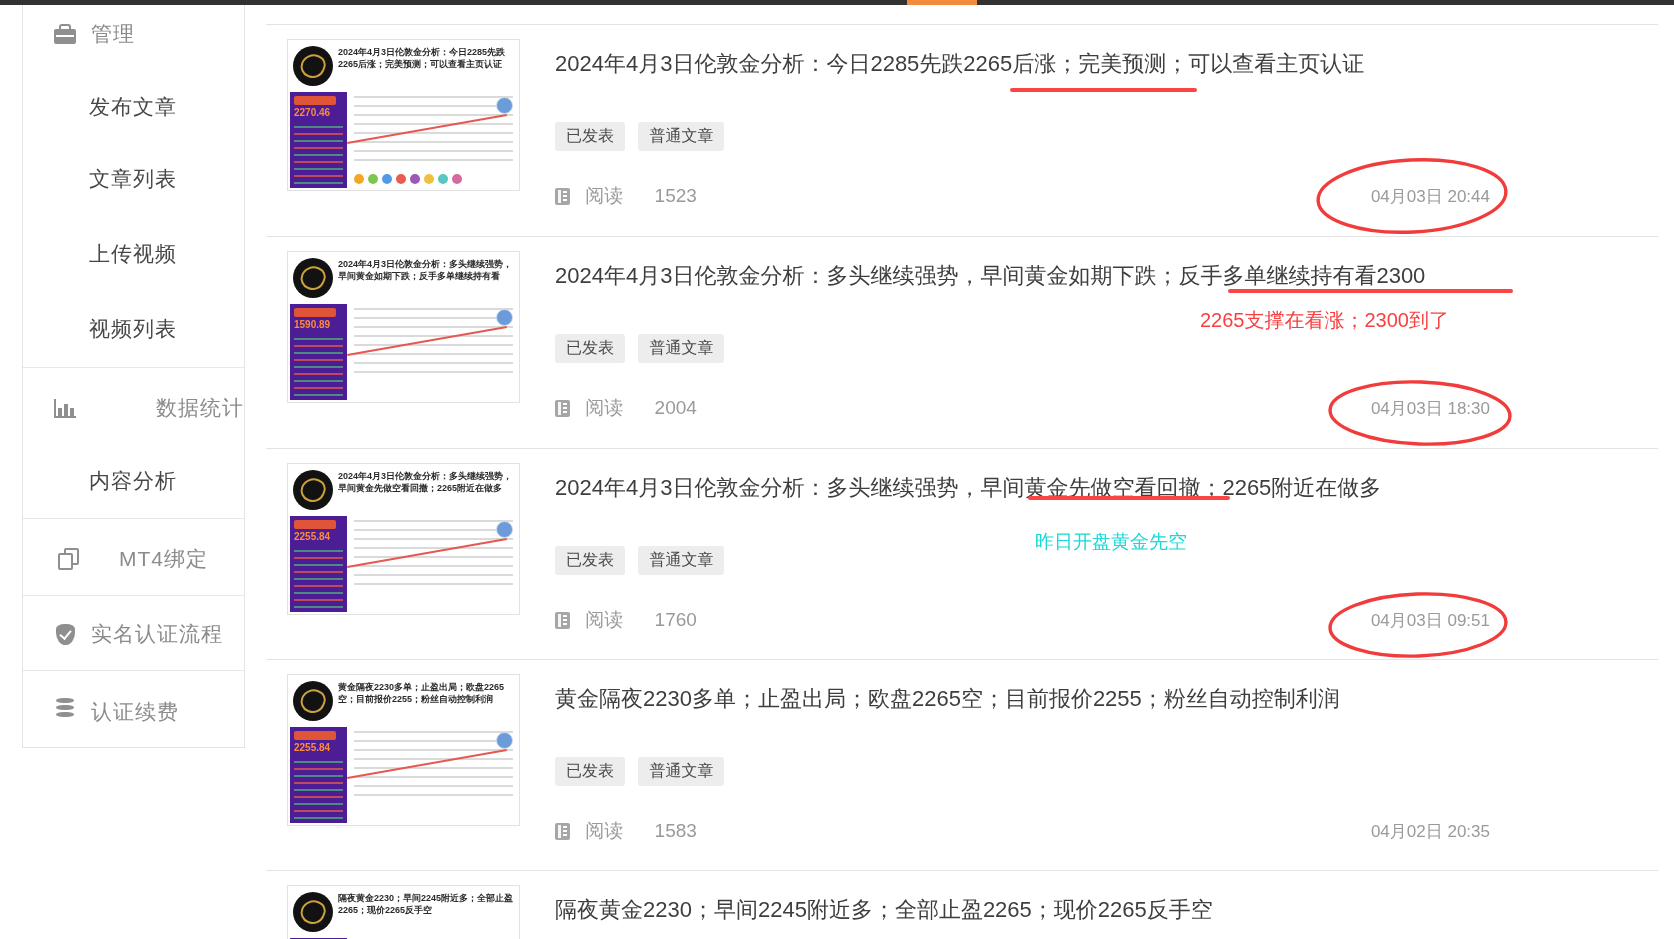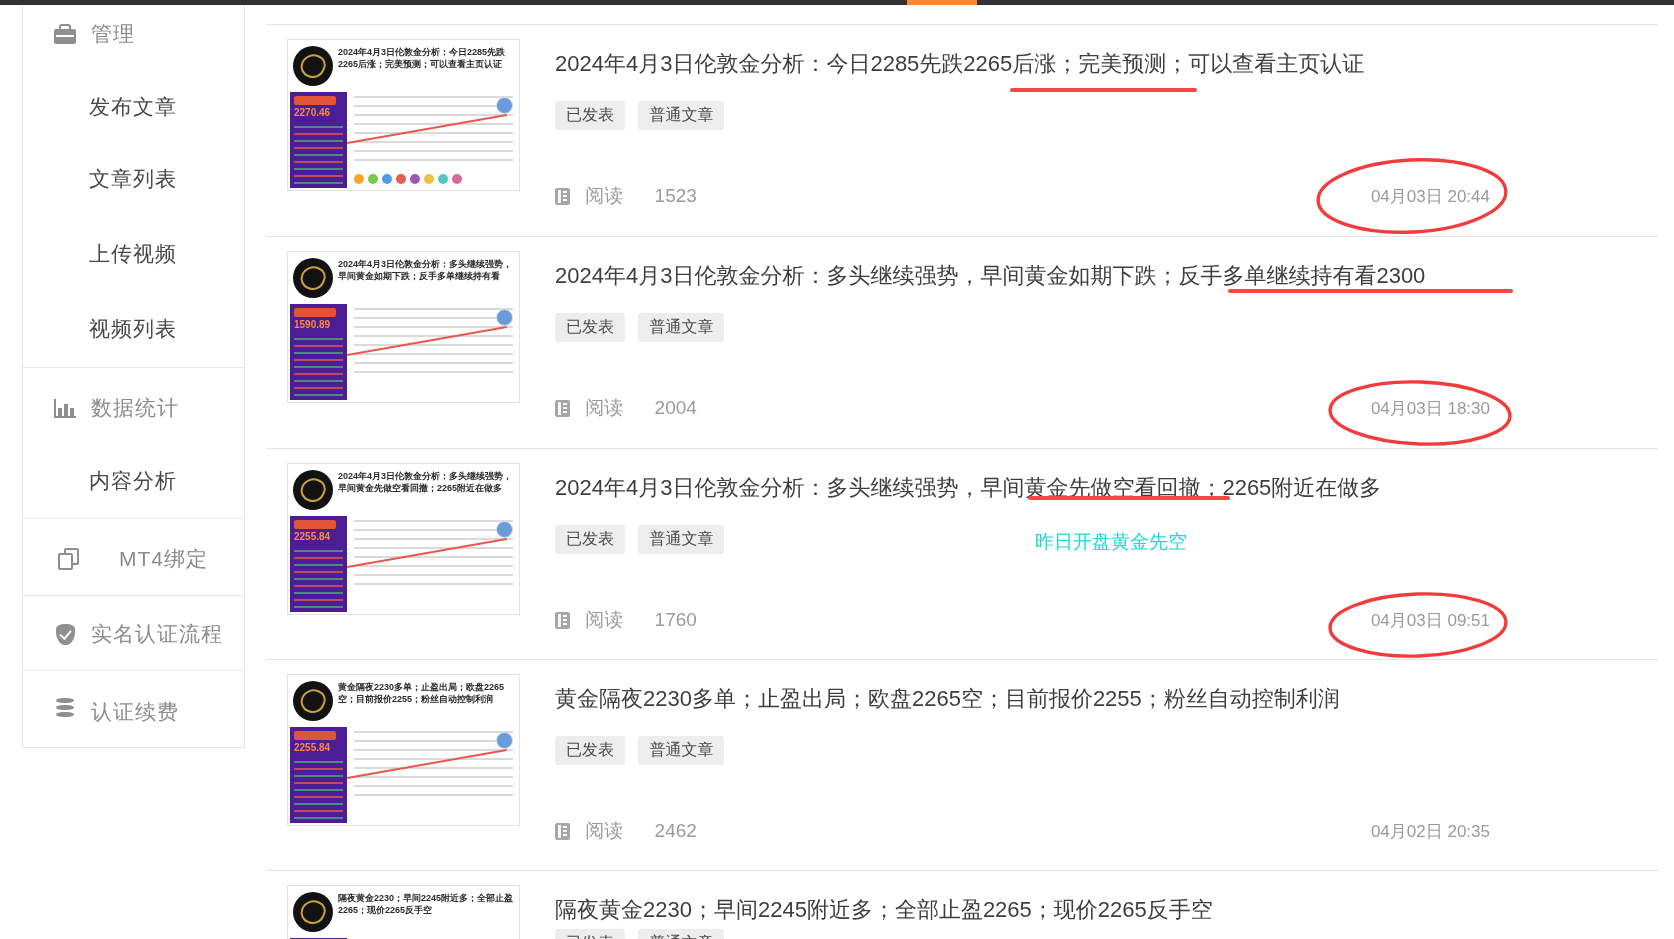--- a/index.html
+++ b/index.html
@@ -30,21 +30,21 @@
   .icon-shield{width:19px;height:21px;background:#8f8f8f;border-radius:9px 9px 10px 10px/5px 5px 13px 13px;position:relative;}
   .icon-shield::after{content:"";position:absolute;left:6px;top:4px;width:5px;height:9px;border-right:2px solid #fff;border-bottom:2px solid #fff;transform:rotate(40deg);}
   .icon-db{width:18px;height:5px;background:#8f8f8f;border-radius:9px/3px;box-shadow:0 7px 0 #8f8f8f,0 14px 0 #8f8f8f;margin-top:-14px;}
   
   .main{position:absolute;left:266px;top:24px;width:1392px;height:782px;}
   .row{position:absolute;left:0;width:1392px;height:212px;border-top:1px solid #e3e3e3;}
   .r1{top:0;}.r2{top:212px;}.r3{top:424px;}.r4{top:635px;}.r5{top:846px;height:93px;}
   .title{position:absolute;left:289px;top:24px;font-size:22px;color:#3e3e3e;white-space:nowrap;cursor:pointer;}
   .tags{position:absolute;left:289px;top:76px;}
   .r5 .tags{top:58px;}
-  .tag{display:inline-block;background:#ededed;color:#4a4a4a;font-size:16px;padding:4px 11px;margin-right:9px;border-radius:3px;}
+  .tag{display:inline-block;background:#ededed;color:#4a4a4a;font-size:16px;padding:4px 11px;margin-right:9px;border-radius:3px;margin-top:21px;}
   .meta{position:absolute;left:289px;top:158px;font-size:19px;color:#9a9a9a;}
   .meta .count{margin-left:26px;}
   .date{position:absolute;right:168px;top:160px;font-size:17px;color:#9a9a9a;}
   .icon-read{display:inline-block;width:15px;height:17px;background:#a6a6a6;border-radius:2px;position:relative;vertical-align:-3px;margin-right:10px;}
   .icon-read::before{content:"";position:absolute;left:3px;top:2px;width:3px;height:13px;background:#fff;opacity:.9;}
   .icon-read::after{content:"";position:absolute;left:8px;top:3px;width:4px;height:2px;background:#fff;box-shadow:0 4px 0 #fff,0 8px 0 #fff;}
   
   .underline{position:absolute;height:4px;background:#fb4545;border-radius:2px;}
   .u1{left:744px;top:63px;width:187px;}
   .u2{left:962px;top:52px;width:285px;}
@@ -97,21 +97,21 @@
     <div class="side-item plain" style="top:160px;">
       <span class="lbl">文章列表</span>
     </div>
     <div class="side-item plain" style="top:235px;">
       <span class="lbl">上传视频</span>
     </div>
     <div class="side-item plain" style="top:310px;">
       <span class="lbl">视频列表</span>
     </div>
     <div class="side-div" style="top:362px;"></div>
-    <div class="side-item hdr" style="top:389px;">
+    <div class="side-item hdr" style="top:389px;justify-content:space-between;">
       <span class="ic">
           <span class="icon-chart"></span>
         </span>
       <span class="lbl">数据统计</span>
     </div>
     <div class="side-item plain" style="top:462px;align-items:center;">
       <span class="lbl">内容分析</span>
     </div>
     <div class="side-div" style="top:513px;"></div>
     <div class="side-item hdr" style="top:540px;gap:28px;">
@@ -176,20 +176,21 @@
           <div class="chip"></div>
           <div class="price">1590.89</div>
           <div class="trows"></div>
         </div>
         <div class="bodylines"></div>
         <div class="avatar"></div>
         <div class="strike"></div>
       </div>
       <div class="title">2024年4月3日伦敦金分析：多头继续强势，早间黄金如期下跌；反手多单继续持有看2300</div>
       <div class="underline u2"></div>
+      <div class="annotation ann-red">2265支撑在看涨；2300到了</div>
       <div class="tags">
         <span class="tag">已发表</span>
         <span class="tag">普通文章</span>
       </div>
       <div class="meta">
         <span class="icon-read"></span>
         <span>阅读</span>
         <span class="count">2004</span>
       </div>
       <div class="date">04月03日 18:30</div>
@@ -243,21 +244,21 @@
         <div class="strike"></div>
       </div>
       <div class="title">黄金隔夜2230多单；止盈出局；欧盘2265空；目前报价2255；粉丝自动控制利润</div>
       <div class="tags">
         <span class="tag">已发表</span>
         <span class="tag">普通文章</span>
       </div>
       <div class="meta">
         <span class="icon-read"></span>
         <span>阅读</span>
-        <span class="count">2462</span>
+        <span class="count">1583</span>
       </div>
       <div class="date">04月02日 20:35</div>
     </div>
 
     <div class="row r5">
       <div class="thumb">
         <div class="logo"></div>
         <div class="headline">隔夜黄金2230；早间2245附近多；全部止盈2265；现价2265反手空</div>
         <div class="panel">
           

